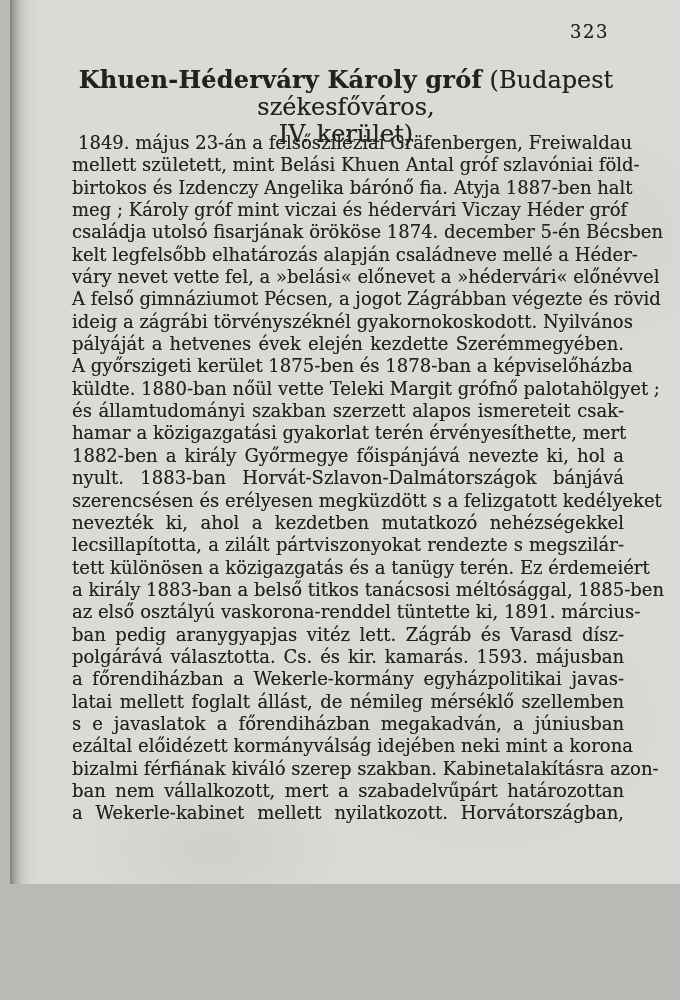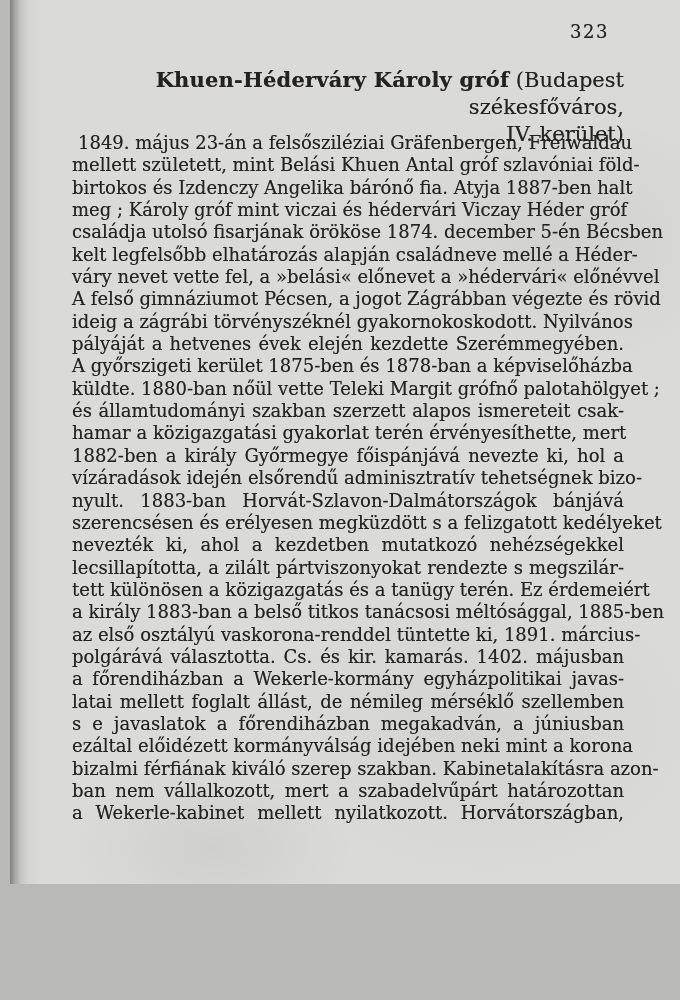--- a/index.html
+++ b/index.html
@@ -20,22 +20,22 @@
       linear-gradient(90deg, #7f7f7c 0px, #a8a8a4 5px, #c6c6c2 11px, #d4d4d0 18px, var(--page-bg, #dadad6) 28px);
     text-shadow: 0 0 0.6px rgba(40,38,35,0.55);
     margin-left: 10px;
   }
   .pagenum {
     position: absolute; top: 21px; left: 560px;
     font-size: 18px; letter-spacing: 1.5px;
   }
   .heading {
     position: absolute; top: 66px; left: 58px; width: 556px;
-    text-align: right;
-    font-size: 21px; line-height: 27px;
+    text-align: center;
+    font-size: 24px; line-height: 27px;
     margin: 0; font-weight: normal;
   }
   .heading .bold { font-weight: bold; letter-spacing: 0.2px; }
   .bodytext {
     position: absolute; top: 132px; left: 62px; width: 552px;
     font-size: 18px;
   }
   .line {
     height: 22.35px; line-height: 22.35px;
     text-align: justify; text-align-last: justify;
@@ -65,29 +65,29 @@
       <div class="line">kelt legfelsőbb elhatározás alapján családneve mellé a Héder-</div>
       <div class="line">váry nevet vette fel, a »belási« előnevet a »hédervári« előnévvel</div>
       <div class="line">A felső gimnáziumot Pécsen, a jogot Zágrábban végezte és rövid</div>
       <div class="line">ideig a zágrábi törvényszéknél gyakornokoskodott. Nyilvános</div>
       <div class="line">pályáját a hetvenes évek elején kezdette Szerémmegyében.</div>
       <div class="line">A győrszigeti kerület 1875-ben és 1878-ban a képviselőházba</div>
       <div class="line">küldte. 1880-ban nőül vette Teleki Margit grófnő palotahölgyet ;</div>
       <div class="line">és államtudományi szakban szerzett alapos ismereteit csak-</div>
       <div class="line">hamar a közigazgatási gyakorlat terén érvényesíthette, mert</div>
       <div class="line">1882-ben a király Győrmegye főispánjává nevezte ki, hol a</div>
-      <div class="line">vízáradások idején elsőrendű adminisztratív tehetségnek bizo-</div>
       <div class="line">nyult. 1883-ban Horvát-Szlavon-Dalmátországok bánjává</div>
       <div class="line">szerencsésen és erélyesen megküzdött s a felizgatott kedélyeket</div>
       <div class="line">nevezték ki, ahol a kezdetben mutatkozó nehézségekkel</div>
       <div class="line">lecsillapította, a zilált pártviszonyokat rendezte s megszilár-</div>
       <div class="line">tett különösen a közigazgatás és a tanügy terén. Ez érdemeiért</div>
       <div class="line">a király 1883-ban a belső titkos tanácsosi méltósággal, 1885-ben</div>
       <div class="line">az első osztályú vaskorona-renddel tüntette ki, 1891. március-</div>
-      <div class="line">polgárává választotta. Cs. és kir. kamarás. 1402. májusban</div>
+      <div class="line">ban pedig aranygyapjas vitéz lett. Zágráb és Varasd dísz-</div>
+      <div class="line">polgárává választotta. Cs. és kir. kamarás. 1593. májusban</div>
       <div class="line">a főrendiházban a Wekerle-kormány egyházpolitikai javas-</div>
       <div class="line">latai mellett foglalt állást, de némileg mérséklő szellemben</div>
       <div class="line">s e javaslatok a főrendiházban megakadván, a júniusban</div>
       <div class="line">ezáltal előidézett kormányválság idejében neki mint a korona</div>
       <div class="line">bizalmi férfiának kiváló szerep szakban. Kabinetalakításra azon-</div>
       <div class="line">ban nem vállalkozott, mert a szabadelvűpárt határozottan</div>
       <div class="line">a Wekerle-kabinet mellett nyilatkozott. Horvátországban,</div>
     </div>
 
   <div class="sigmark">21*</div>

